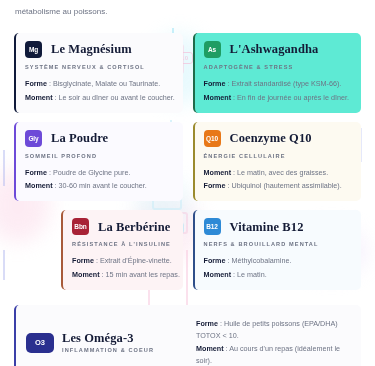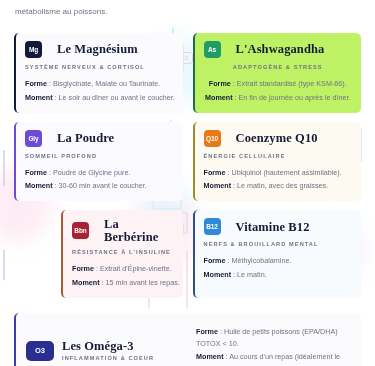--- a/index.html
+++ b/index.html
@@ -113,21 +113,21 @@
     border-left: 2.5px solid #101a3a;
     background: #fbfbfd;
     padding: 8px 9px 9px 9px;
     box-sizing: border-box;
     overflow: hidden;
   }
 
   .card-head {
     display: flex;
     align-items: center;
-    gap: 15px;
+    gap: 9px;
   }
   .badge {
     width: 17px;
     height: 17px;
     min-width: 17px;
     border-radius: 4px;
     color: #ffffff;
     font-size: 6.5px;
     font-weight: 700;
     letter-spacing: -.1px;
@@ -220,21 +220,21 @@
         <span class="badge" style="background: rgb(16, 26, 58);">Mg</span>
         <span class="card-title">Le Magnésium</span>
       </div>
       <div class="card-sub">SYSTÈME NERVEUX &amp; CORTISOL</div>
       <div class="card-rows">
         <div class="row"><b>Forme</b><span> : </span><span>Bisglycinate, Malate ou Taurinate.</span></div>
         <div class="row"><b>Moment</b><span> : </span><span>Le soir au dîner ou avant le coucher.</span></div>
       </div>
     </div>
 
-    <div class="card" style="border-left-color: rgb(31, 107, 74); background: #bef264; text-align: center;">
+    <div class="card" style="border-left-color: rgb(31, 107, 74); background: #5eead4;">
       <div class="card-head">
         <span class="badge" style="background: rgb(31, 157, 99);">As</span>
         <span class="card-title">L'Ashwagandha</span>
       </div>
       <div class="card-sub">ADAPTOGÈNE &amp; STRESS</div>
       <div class="card-rows">
         <div class="row"><b>Forme</b><span> : </span><span>Extrait standardisé (type KSM-66).</span></div>
         <div class="row"><b>Moment</b><span> : </span><span>En fin de journée ou après le dîner.</span></div>
       </div>
     </div>
@@ -251,22 +251,22 @@
       </div>
     </div>
 
     <div class="card" style="border-left-color: rgb(155, 139, 46); background: rgb(253, 250, 241);">
       <div class="card-head">
         <span class="badge" style="background: rgb(232, 120, 24);">Q10</span>
         <span class="card-title">Coenzyme Q10</span>
       </div>
       <div class="card-sub">ÉNERGIE CELLULAIRE</div>
       <div class="card-rows">
+        <div class="row"><b>Moment</b><span> : </span><span>Le matin, avec des graisses.</span></div>
         <div class="row"><b>Forme</b><span> : </span><span>Ubiquinol (hautement assimilable).</span></div>
-        <div class="row"><b>Moment</b><span> : </span><span>Le matin, avec des graisses.</span></div>
       </div>
     </div>
 
     <div class="card" style="border-left-color: rgb(168, 90, 58); background: rgb(253, 243, 245); margin-left: 47px;">
       <div class="card-head">
         <span class="badge" style="background: rgb(168, 34, 54);">Bbn</span>
         <span class="card-title">La Berbérine</span>
       </div>
       <div class="card-sub">RÉSISTANCE À L'INSULINE</div>
       <div class="card-rows">

